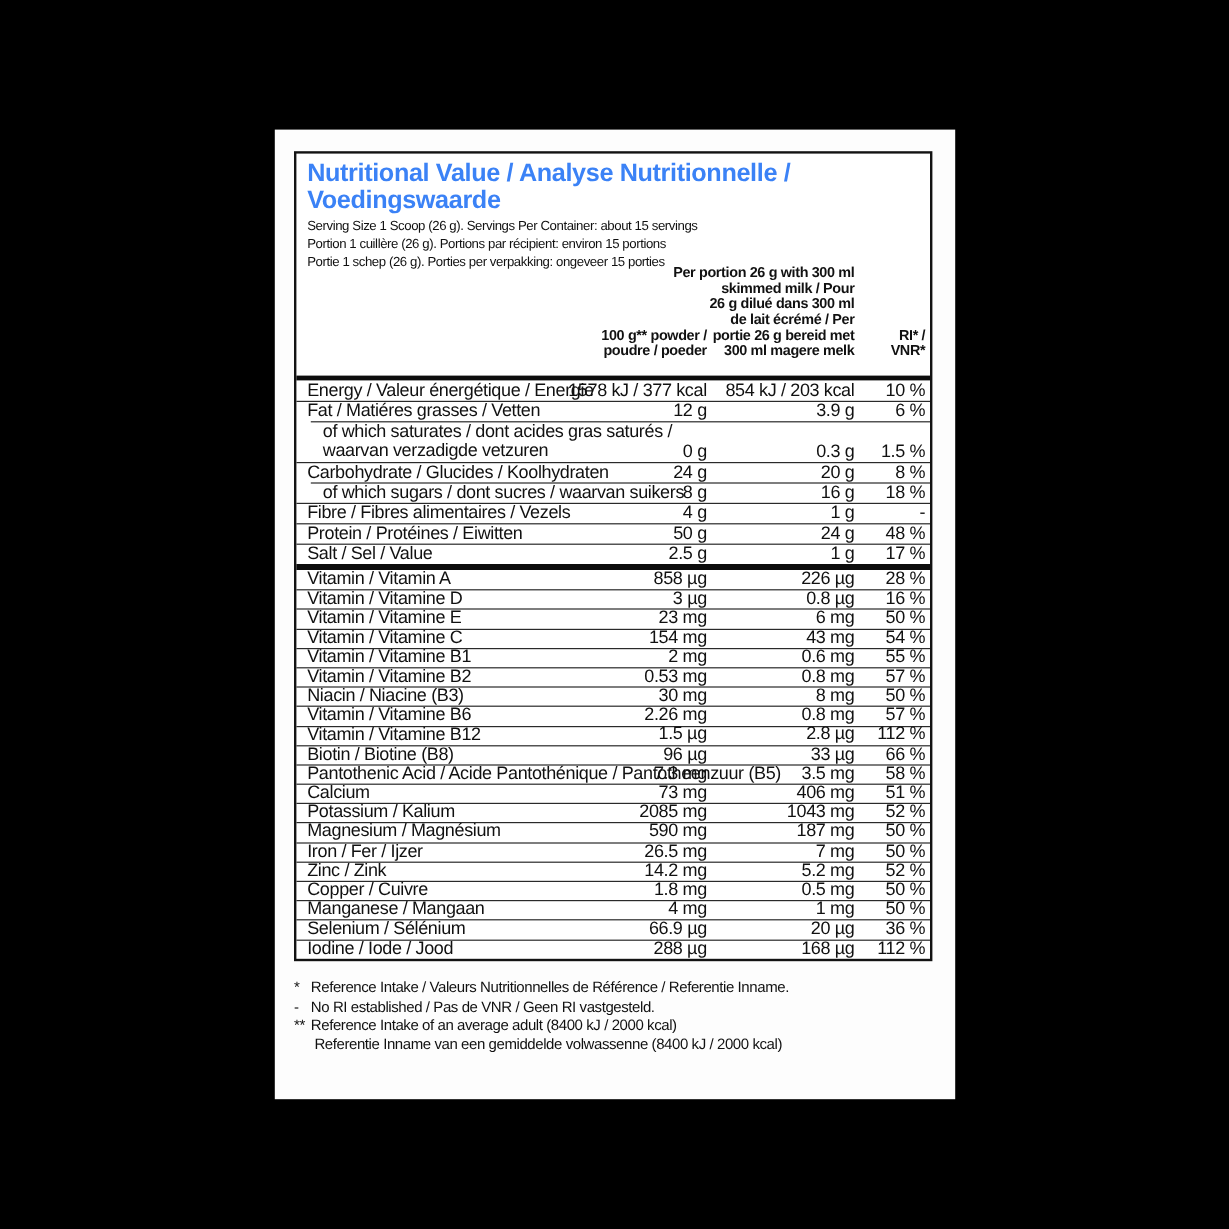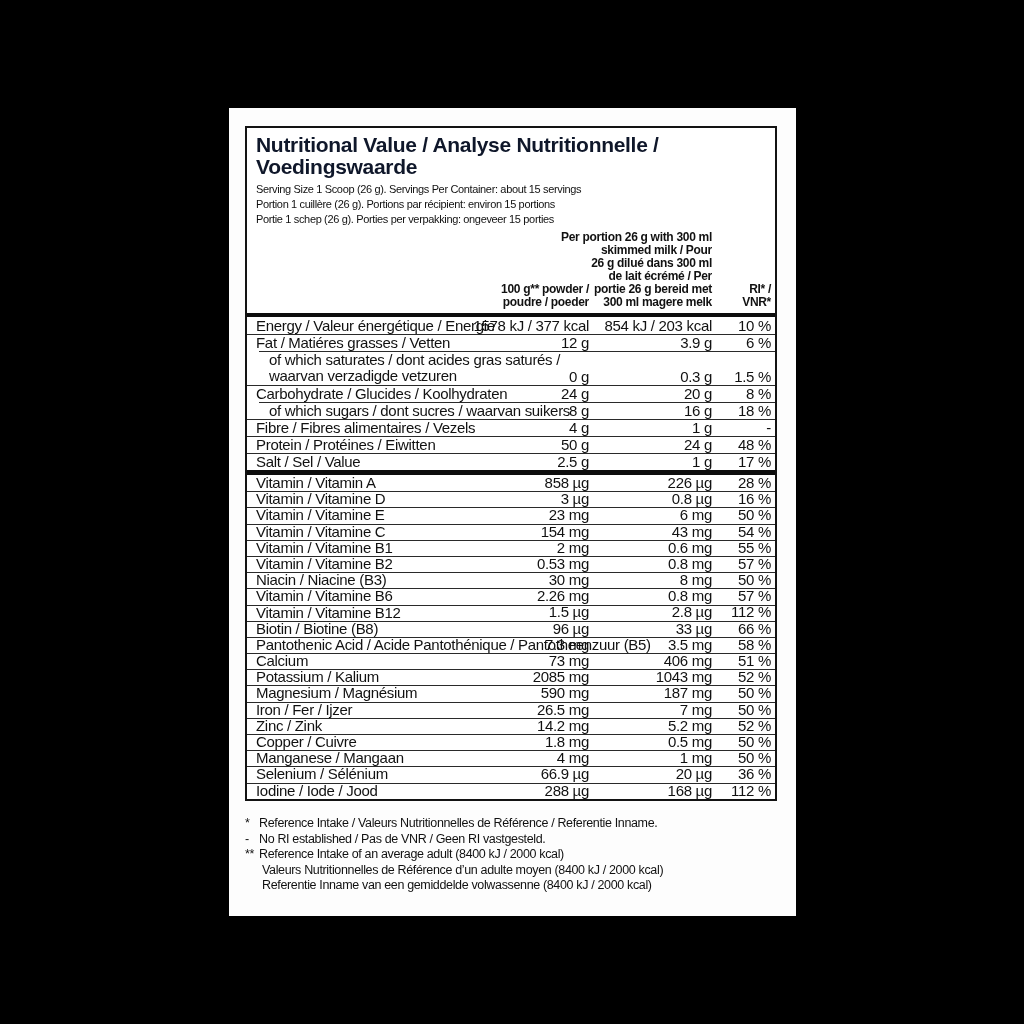--- a/index.html
+++ b/index.html
@@ -2,25 +2,25 @@
 <html><head>
 <meta charset="utf-8">
 <style>
   html,body{margin:0;padding:0;background:#000;}
   .canvas{position:relative;width:1024px;height:1024px;background:#000;overflow:hidden;
           font-family:"Liberation Sans",sans-serif;color:#111;}
   .paper{position:absolute;left:229px;top:108px;width:567px;height:808px;background:#fdfdfd;}
   .box{position:absolute;left:16px;top:18px;width:532px;box-sizing:border-box;
        border:2px solid #131313;padding-top:4px;background:#fff;}
   .title{font-weight:bold;font-size:21px;line-height:22px;padding:2px 8px 0 9px;
-         letter-spacing:-0.3px;color:#0f172a;}
+         letter-spacing:-0.3px;color:#3b82f6;}
   .serving{font-size:11px;line-height:15px;padding:4px 8px 0 9px;letter-spacing:-0.35px;}
   .colheads{position:relative;height:84px;margin-top:2px;font-size:12px;line-height:13px;
             font-weight:bold;letter-spacing:-0.3px;}
-  .colheads .ch{position:absolute;bottom:4px;text-align:right;white-space:nowrap;margin-top:24px;}
+  .colheads .ch{position:absolute;bottom:14px;text-align:right;white-space:nowrap;margin-top:24px;}
   .ch-powder{right:186px;}
   .ch-portion{right:63px;}
   .ch-ri{right:4px;}
   .bar{height:4px;background:#0d0d0d;}
   .bar.thick{height:5px;}
   .rows{font-size:15px;letter-spacing:-0.3px;}
   .row{position:relative;height:17px;line-height:17px;padding-left:9px;}
   .micro .row{height:16.2px;line-height:16.2px;}
   .row::before{content:"";position:absolute;top:0;left:0;right:0;border-top:1px solid #2a2a2a;}
   .row.first::before{display:none;}
@@ -124,21 +124,18 @@
         </div>
         <div class="fn">
           <span class="mk">-</span>
           <span>No RI established / Pas de VNR / Geen RI vastgesteld.</span>
         </div>
         <div class="fn">
           <span class="mk">**</span>
           <span>Reference Intake of an average adult (8400 kJ / 2000 kcal)</span>
         </div>
         <div class="fn cont">
-          <span>Valeurs Nutritionnelles de Référence d’un adulte moyen (8400 kJ / 2000 kcal)</span>
-        </div>
-        <div class="fn cont">
           <span>Referentie Inname van een gemiddelde volwassenne (8400 kJ / 2000 kcal)</span>
         </div>
       </div>
 
   </div>
 </div>
 
 </body></html>

